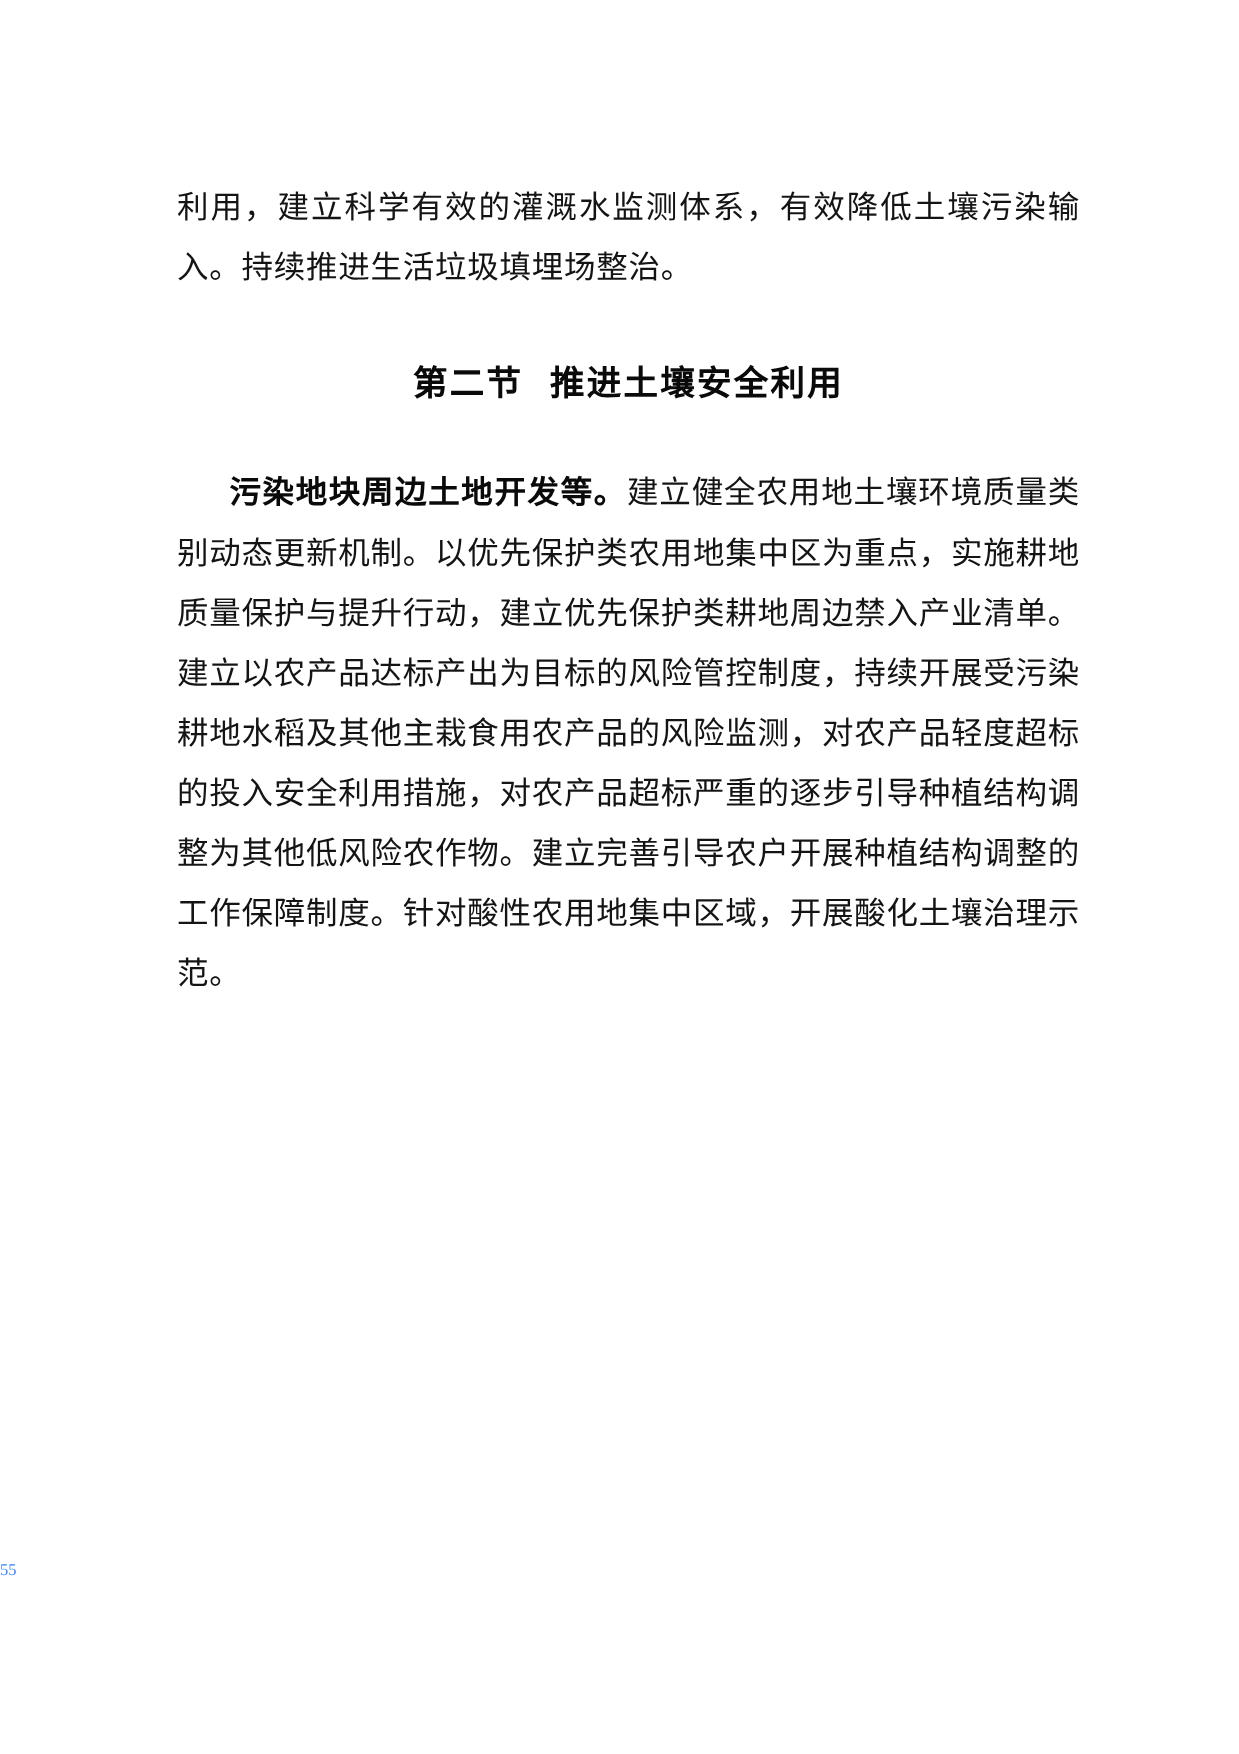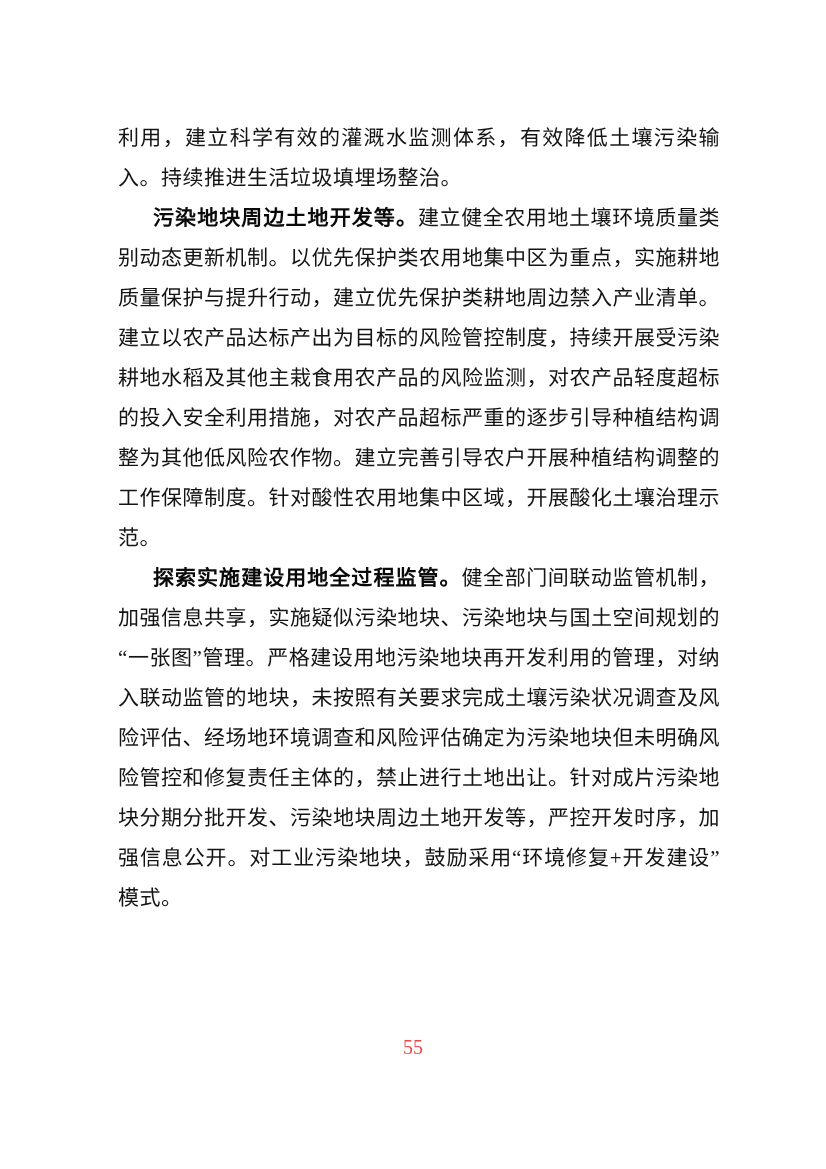--- a/index.html
+++ b/index.html
@@ -50,34 +50,33 @@
     font-weight: 700;
     letter-spacing: 1px;
     color: #0a0a0a;
     font-family: "Liberation Sans", "DejaVu Sans", sans-serif;
   }
   .page-number {
     position: absolute;
     top: 1036px;
     left: 0;
     width: 100%;
-    text-align: center;
-    font-size: 20px;
+    font-size: 11px;
     line-height: 22px;
-    color: #ef4444;
+    color: #3b82f6;
     font-family: "Liberation Serif", "DejaVu Serif", serif;
   }
 </style>
 </head>
 <body>
 
 <div class="page">
   <div class="content">
     <p class="body-text">利用，建立科学有效的灌溉水监测体系，有效降低土壤污染输入。持续推进生活垃圾填埋场整治。</p>
 
+    <h2 class="section-heading">第二节 推进土壤安全利用</h2>
 
     <p class="body-text indent"><span class="lead">污染地块周边土地开发等。</span><span>建立健全农用地土壤环境质量类别动态更新机制。以优先保护类农用地集中区为重点，实施耕地质量保护与提升行动，建立优先保护类耕地周边禁入产业清单。建立以农产品达标产出为目标的风险管控制度，持续开展受污染耕地水稻及其他主栽食用农产品的风险监测，对农产品轻度超标的投入安全利用措施，对农产品超标严重的逐步引导种植结构调整为其他低风险农作物。建立完善引导农户开展种植结构调整的工作保障制度。针对酸性农用地集中区域，开展酸化土壤治理示范。</span></p>
 
-    <p class="body-text indent"><span class="lead">探索实施建设用地全过程监管。</span><span>健全部门间联动监管机制，加强信息共享，实施疑似污染地块、污染地块与国土空间规划的“一张图”管理。严格建设用地污染地块再开发利用的管理，对纳入联动监管的地块，未按照有关要求完成土壤污染状况调查及风险评估、经场地环境调查和风险评估确定为污染地块但未明确风险管控和修复责任主体的，禁止进行土地出让。针对成片污染地块分期分批开发、污染地块周边土地开发等，严控开发时序，加强信息公开。对工业污染地块，鼓励采用“环境修复+开发建设”模式。</span></p>
   </div>
 
   <div class="page-number">55</div>
 </div>
 
 </body></html>

